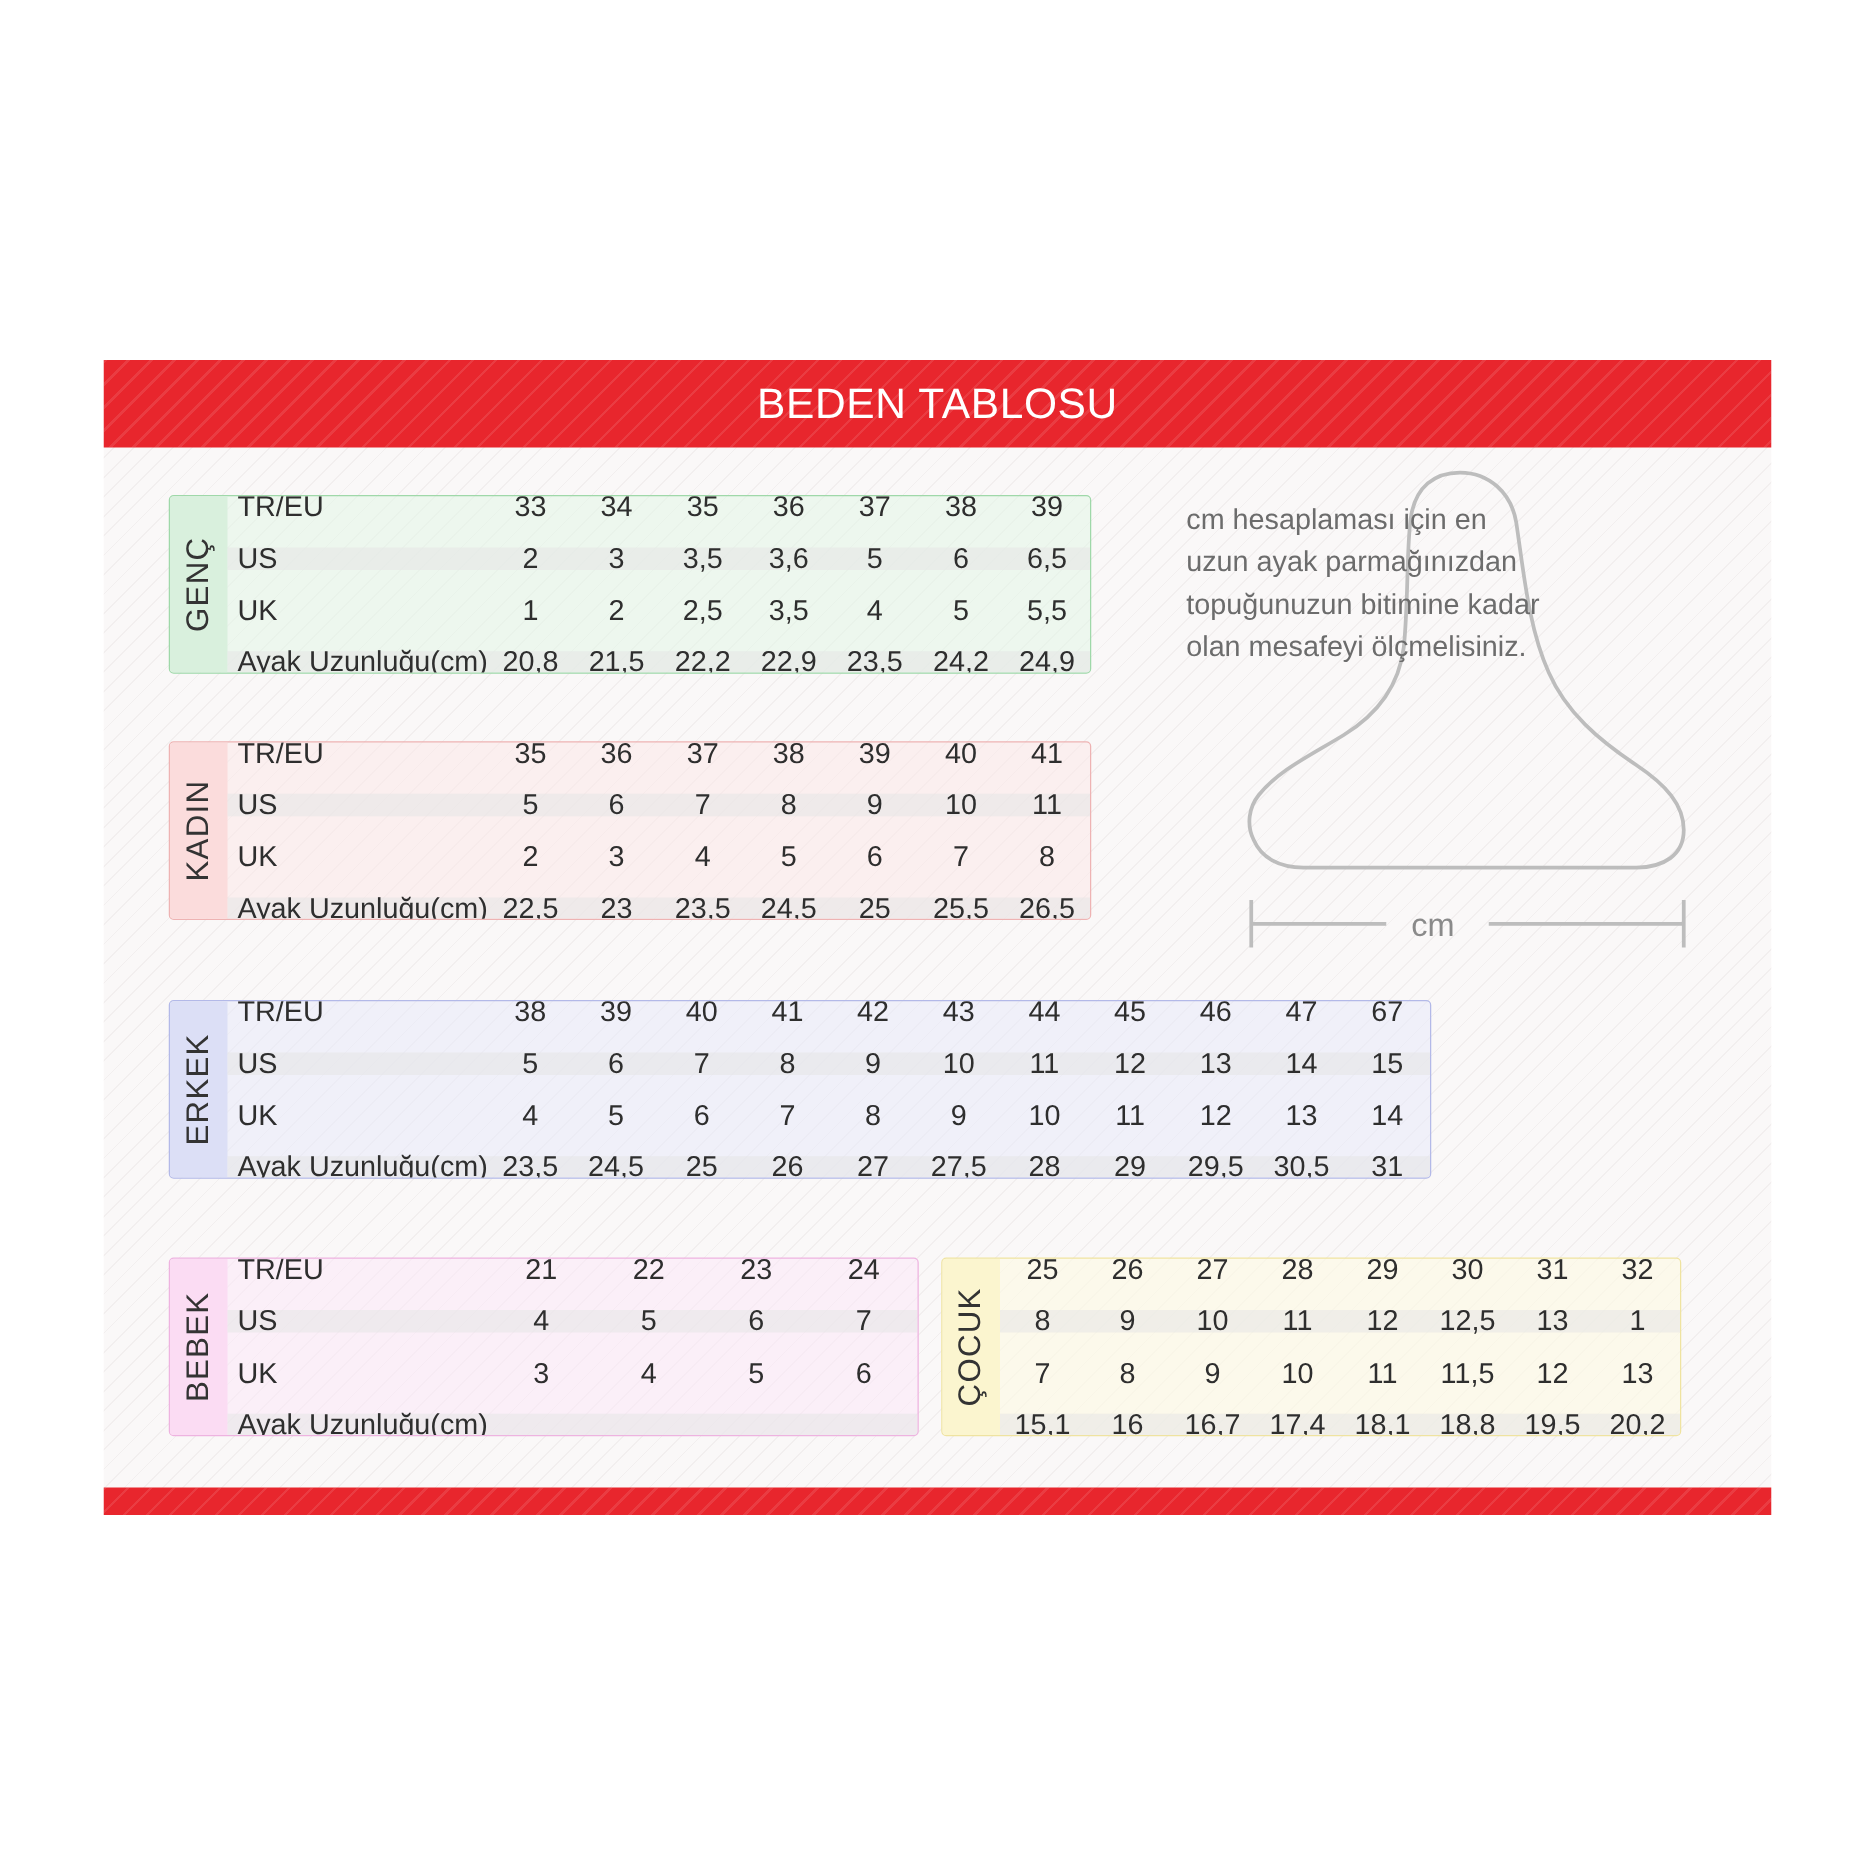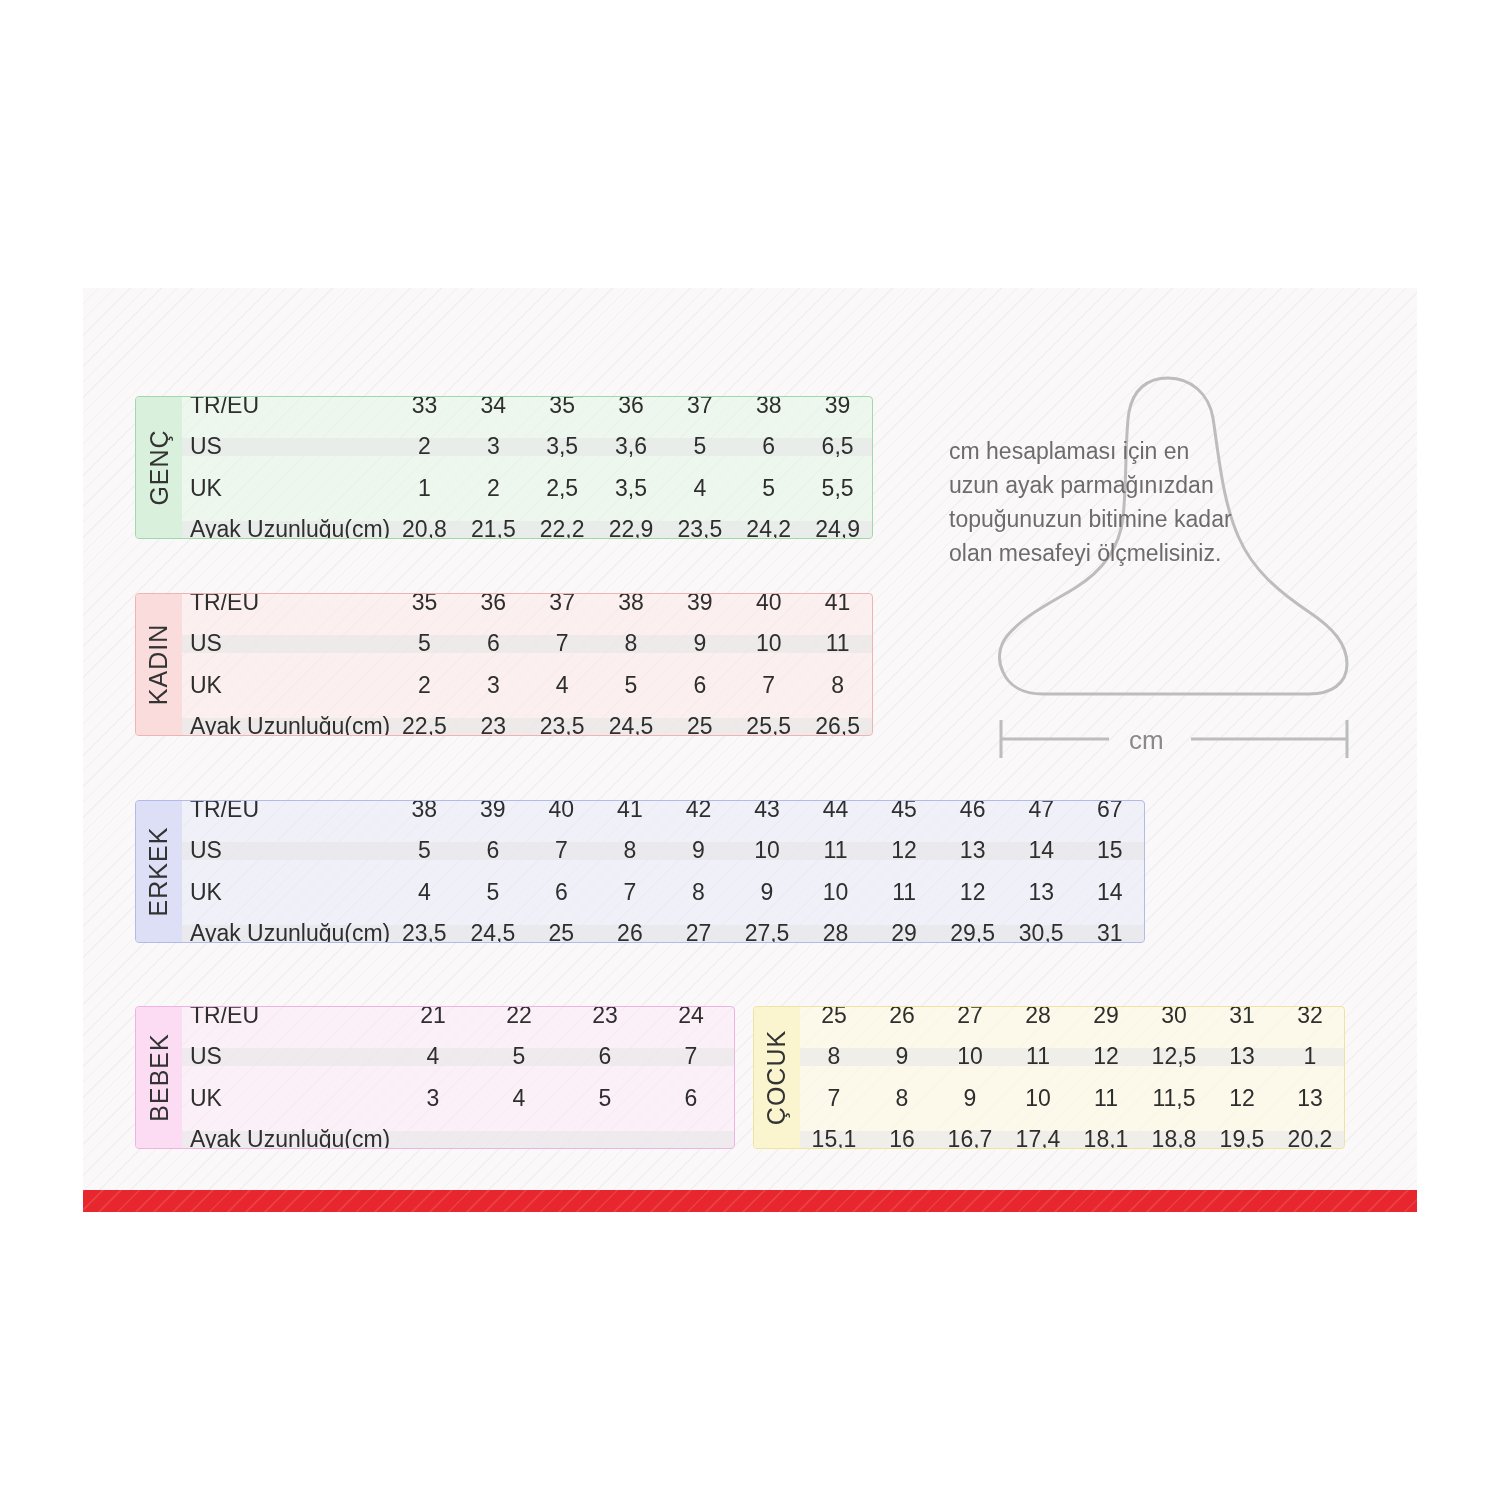--- a/index.html
+++ b/index.html
@@ -164,21 +164,20 @@
 
   
   .note {
     position: absolute;
     left: 866px;
     top: 110px;
     width: 290px;
     font-size: 23px;
     line-height: 34px;
     color: #6c6c6c;
-    margin-top: 36px;
   }
   
   .foot {
     position: absolute;
     left: 840px;
     top: 80px;
     width: 460px;
     height: 400px;
   }
   .cm-label {
@@ -188,20 +187,24 @@
     font-size: 26px;
     color: #8a8a8a;
   }
 </style>
 </head>
 <body>
 
 <div class="page">
   <div class="page-bg"></div>
 
+  <div class="title-bar">
+    <div class="stripes"></div>
+    <div class="title-text">BEDEN TABLOSU</div>
+  </div>
 
   <div class="block blk-genc lw-std" id="block-genc">
     <div class="vlabel">
       <span>GENÇ</span>
     </div>
     <div class="rows">
       <div class="row">
         <div class="rlabel">TR/EU</div>
         <div class="cells">
           <div class="cell">33</div>

